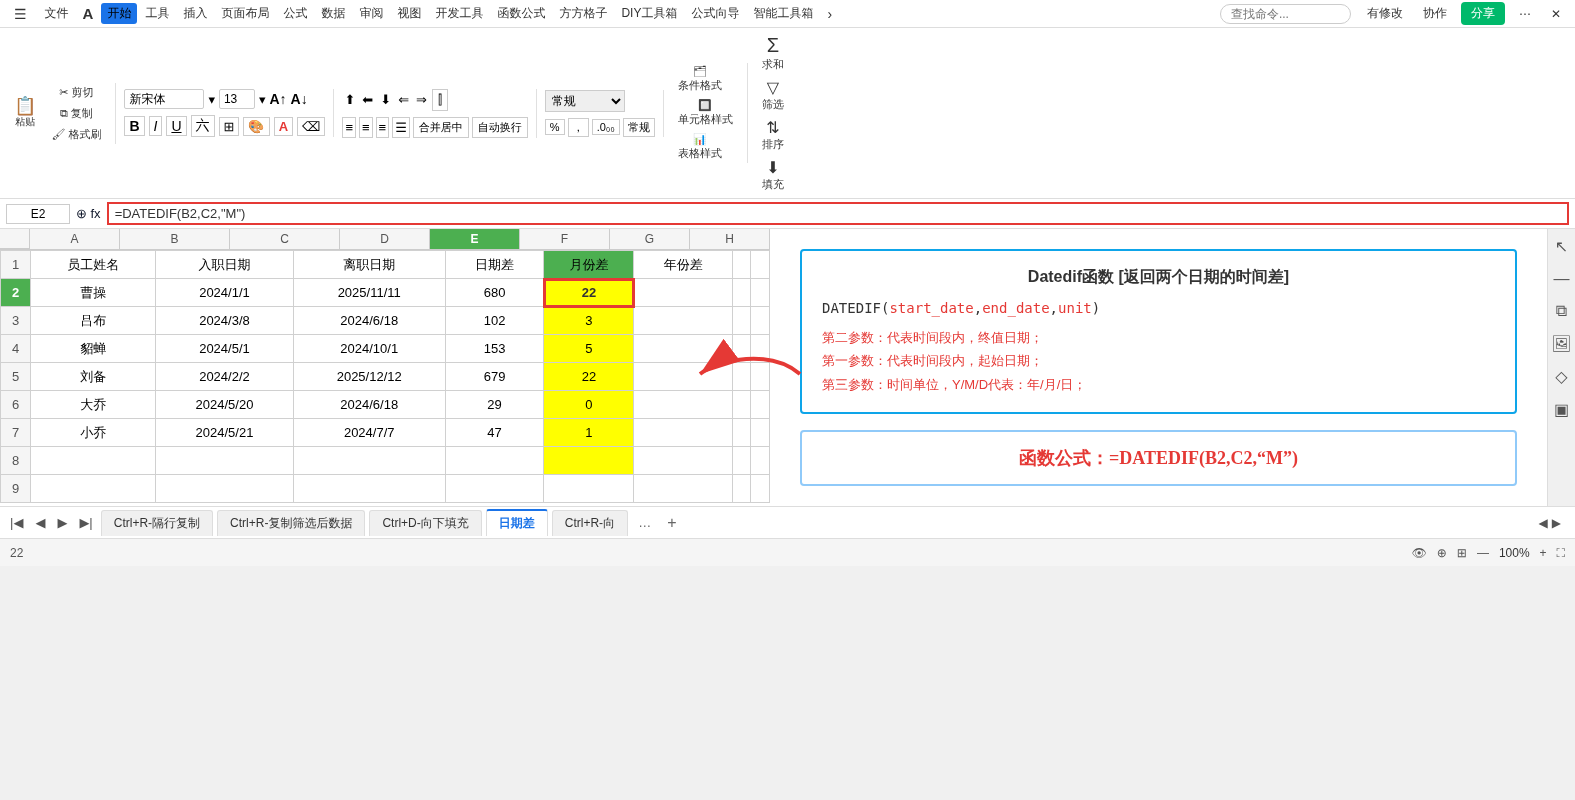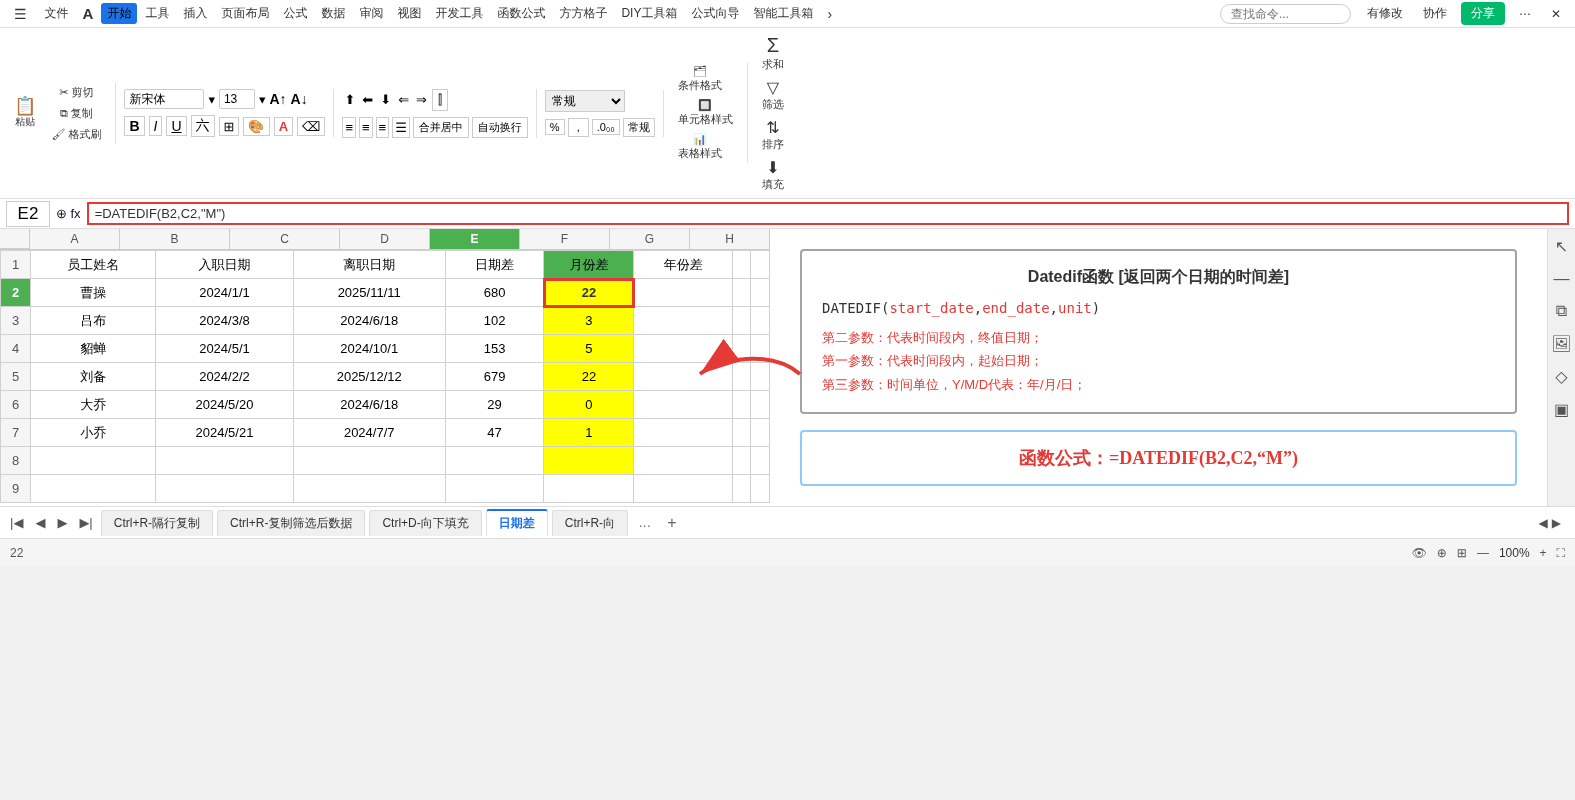--- a/index.html
+++ b/index.html
@@ -119,22 +119,22 @@
       border-bottom: 1px solid #ddd;
       height: 30px;
       display: flex;
       align-items: center;
       padding: 0 6px;
       gap: 6px;
     }
     .cell-ref {
       border: 1px solid #ccc;
       padding: 2px 10px;
-      font-size: 17px;
-      width: 44px;
+      font-size: 12px;
+      width: 64px;
       text-align: center;
     }
     .formula-icon {
       font-size: 13px;
       color: #0f172a;
       cursor: pointer;
     }
     .formula-input {
       flex: 1;
       border: 2px solid #e53935;
@@ -239,21 +239,21 @@
     .annotation-area {
       flex: 1;
       padding: 20px 30px;
       display: flex;
       flex-direction: column;
       gap: 16px;
       background: #fff;
       position: relative;
     }
     .info-box {
-      border: 2px solid #a3a3a3;
+      border: 2px solid #0ea5e9;
       border-radius: 4px;
       padding: 16px 20px;
       background: #fff;
     }
     .info-box-title {
       font-size: 16px;
       font-weight: bold;
       text-align: center;
       color: #333;
       margin-bottom: 12px;

